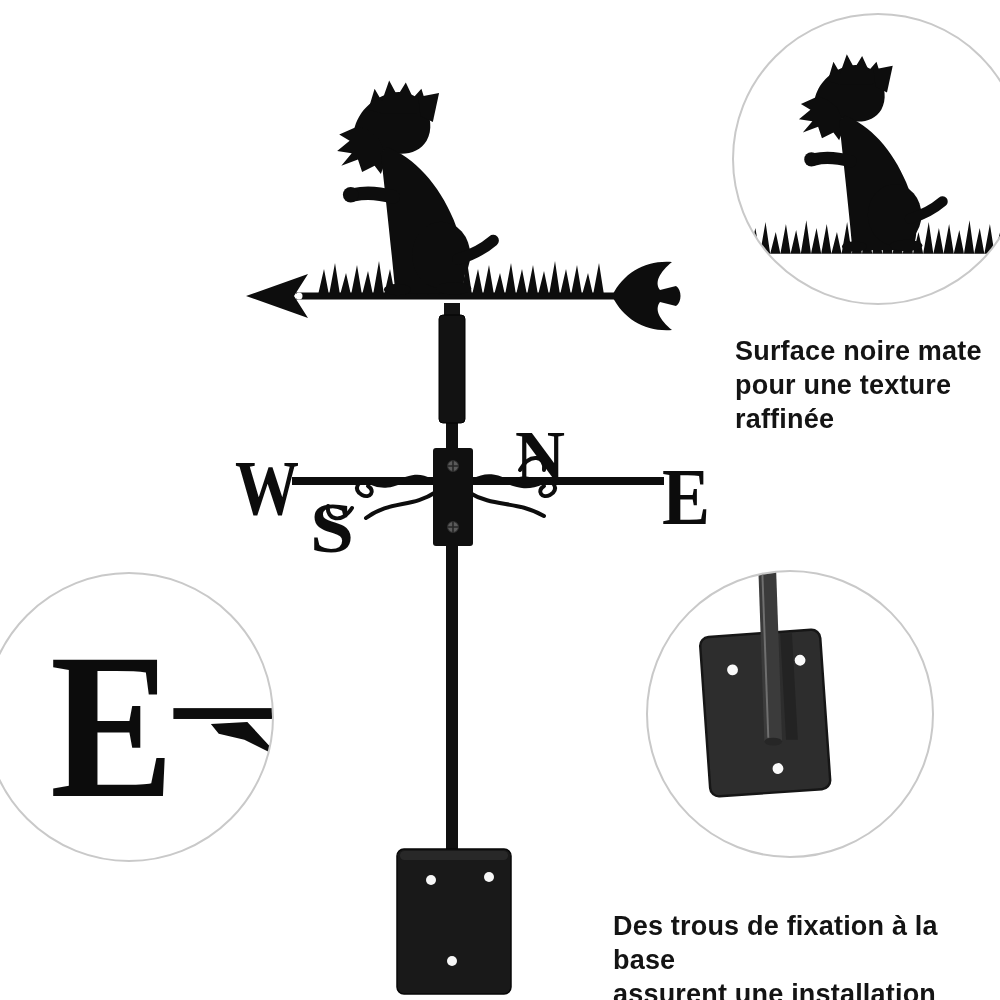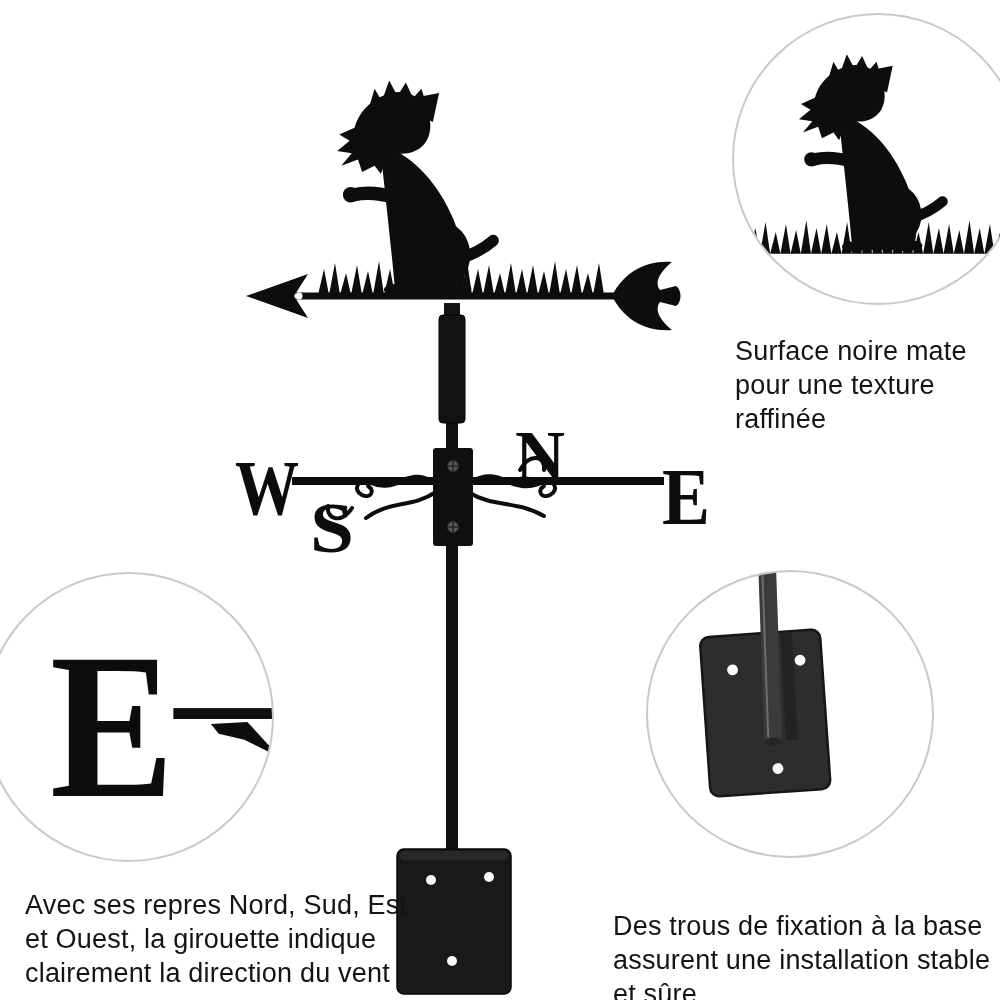--- a/index.html
+++ b/index.html
@@ -17,21 +17,21 @@
   .detail-circle{
     position:absolute;border:2px solid #c9c9c9;border-radius:50%;
     overflow:hidden;background:#ffffff;box-sizing:border-box;
   }
   .circle-texture{left:732px;top:13px;width:292px;height:292px;}
   .circle-letter{left:-16px;top:572px;width:290px;height:290px;}
   .circle-base{left:646px;top:570px;width:288px;height:288px;}
   .detail-circle svg{display:block;width:100%;height:100%;}
   .callout-text{
     position:absolute;font-size:27px;line-height:1.25;color:#141414;
-    white-space:pre-line;letter-spacing:0.2px;
+    white-space:pre-line;letter-spacing:0.2px;font-weight:bold;
   }
   .callout-surface{left:735px;top:308px;width:260px;}
   .callout-directions{left:25px;top:862px;width:410px;}
   .callout-mounting{left:613px;top:883px;width:380px;}
 </style>
 </head>
 <body>
 
 <div class="scene">
 
@@ -132,20 +132,17 @@
       <polygon points="134,62 146,62 152,170 140,170" fill="#000000" opacity="0.22"></polygon>
       <polygon points="112,0 130,0 136,172 118,172" fill="#3b3b3b"></polygon>
       <line x1="116" y1="2" x2="122" y2="168" stroke="#6f6f6f" stroke-width="2"></line>
       <ellipse cx="127" cy="172" rx="9" ry="4" fill="#262626"></ellipse>
     </svg>
   </div>
 
   <p class="callout-text callout-surface">Surface noire mate
 pour une texture
 raffinée</p>
-  <p class="callout-text callout-directions">Avec ses repres Nord, Sud, Est
-et Ouest, la girouette indique
-clairement la direction du vent</p>
   <p class="callout-text callout-mounting">Des trous de fixation à la base
 assurent une installation stable
 et sûre</p>
 
 </div>
 
 </body></html>

